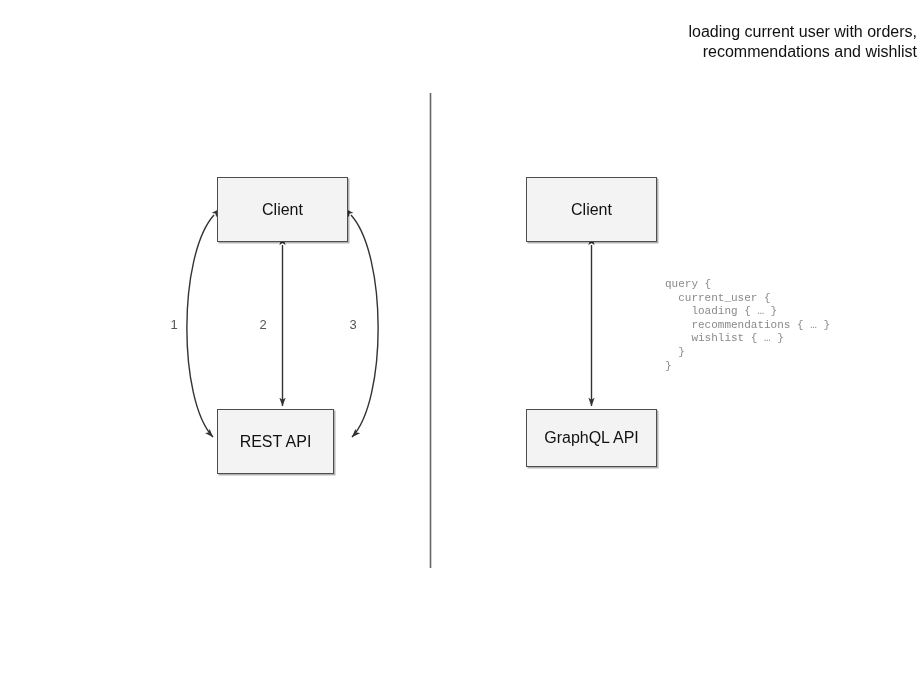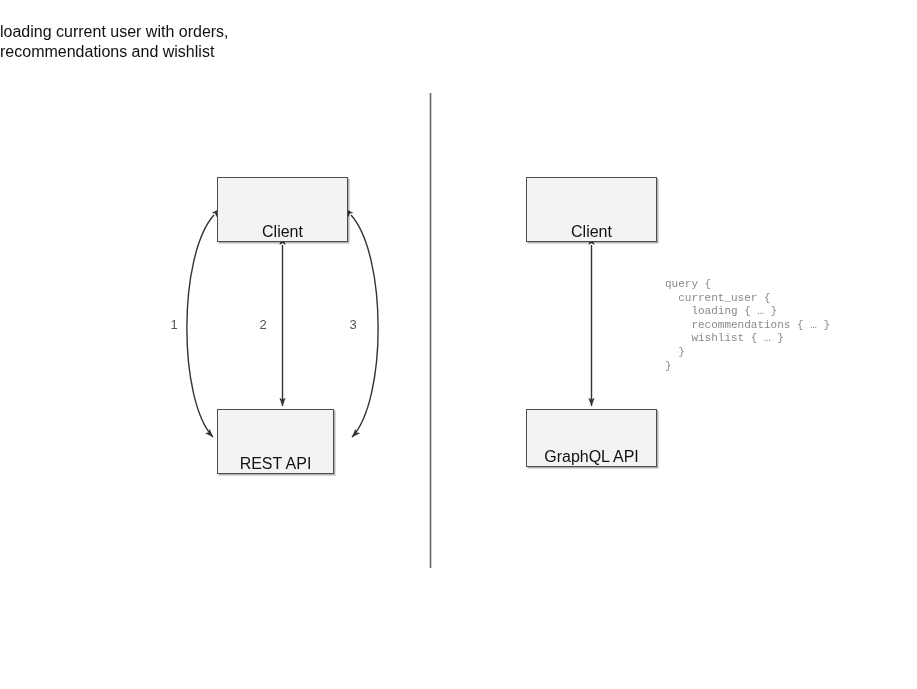--- a/index.html
+++ b/index.html
@@ -20,34 +20,34 @@
     left: 0;
     top: 0;
     width: 917px;
     height: 689px;
   }
   .diagram-title {
     position: absolute;
     left: 0;
     top: 22px;
     width: 917px;
-    text-align: left;
+    text-align: right;
     font-size: 16px;
     line-height: 20px;
     color: #111111;
     white-space: pre-line;
   }
   .node {
     position: absolute;
     box-sizing: border-box;
     background: #f3f3f3;
     border: 1px solid #4d4d4d;
     box-shadow: 1.5px 1.5px 0 rgba(0,0,0,0.30);
     display: flex;
-    align-items: flex-end;
+    align-items: center;
     justify-content: center;
     font-size: 16px;
     color: #111111;
   }
   #node-rest-client  { left: 217px; top: 177px; width: 131px; height: 65px; }
   #node-rest-api     { left: 217px; top: 409px; width: 117px; height: 65px; }
   #node-gql-client   { left: 526px; top: 177px; width: 131px; height: 65px; }
   #node-gql-api      { left: 526px; top: 409px; width: 131px; height: 58px; }
 
   .edge-label {

